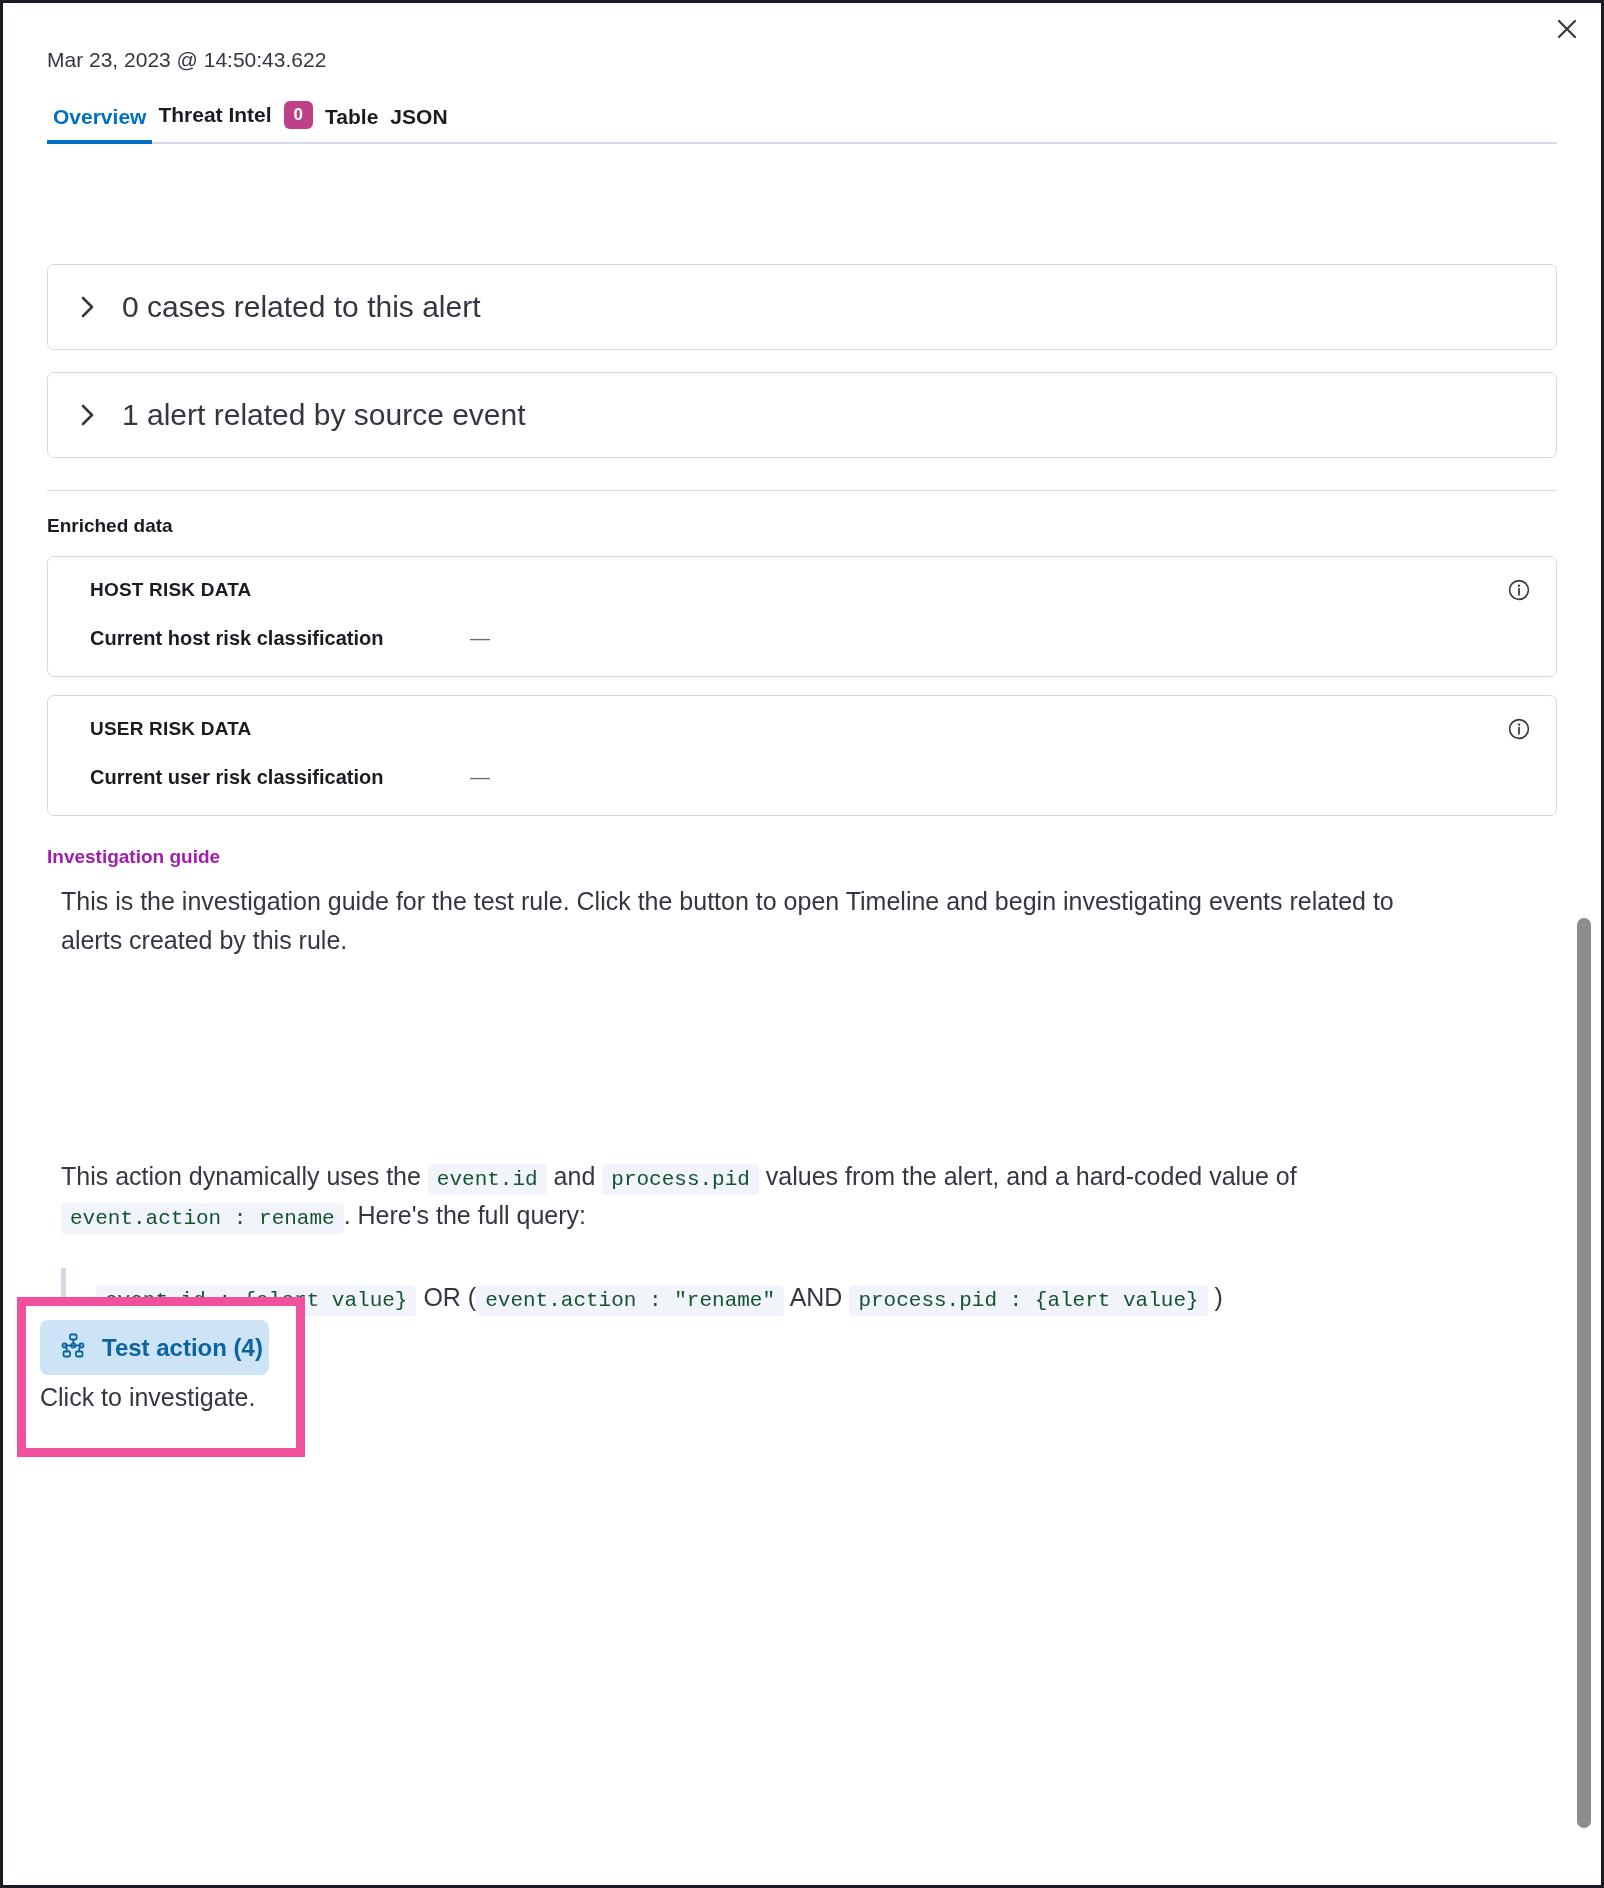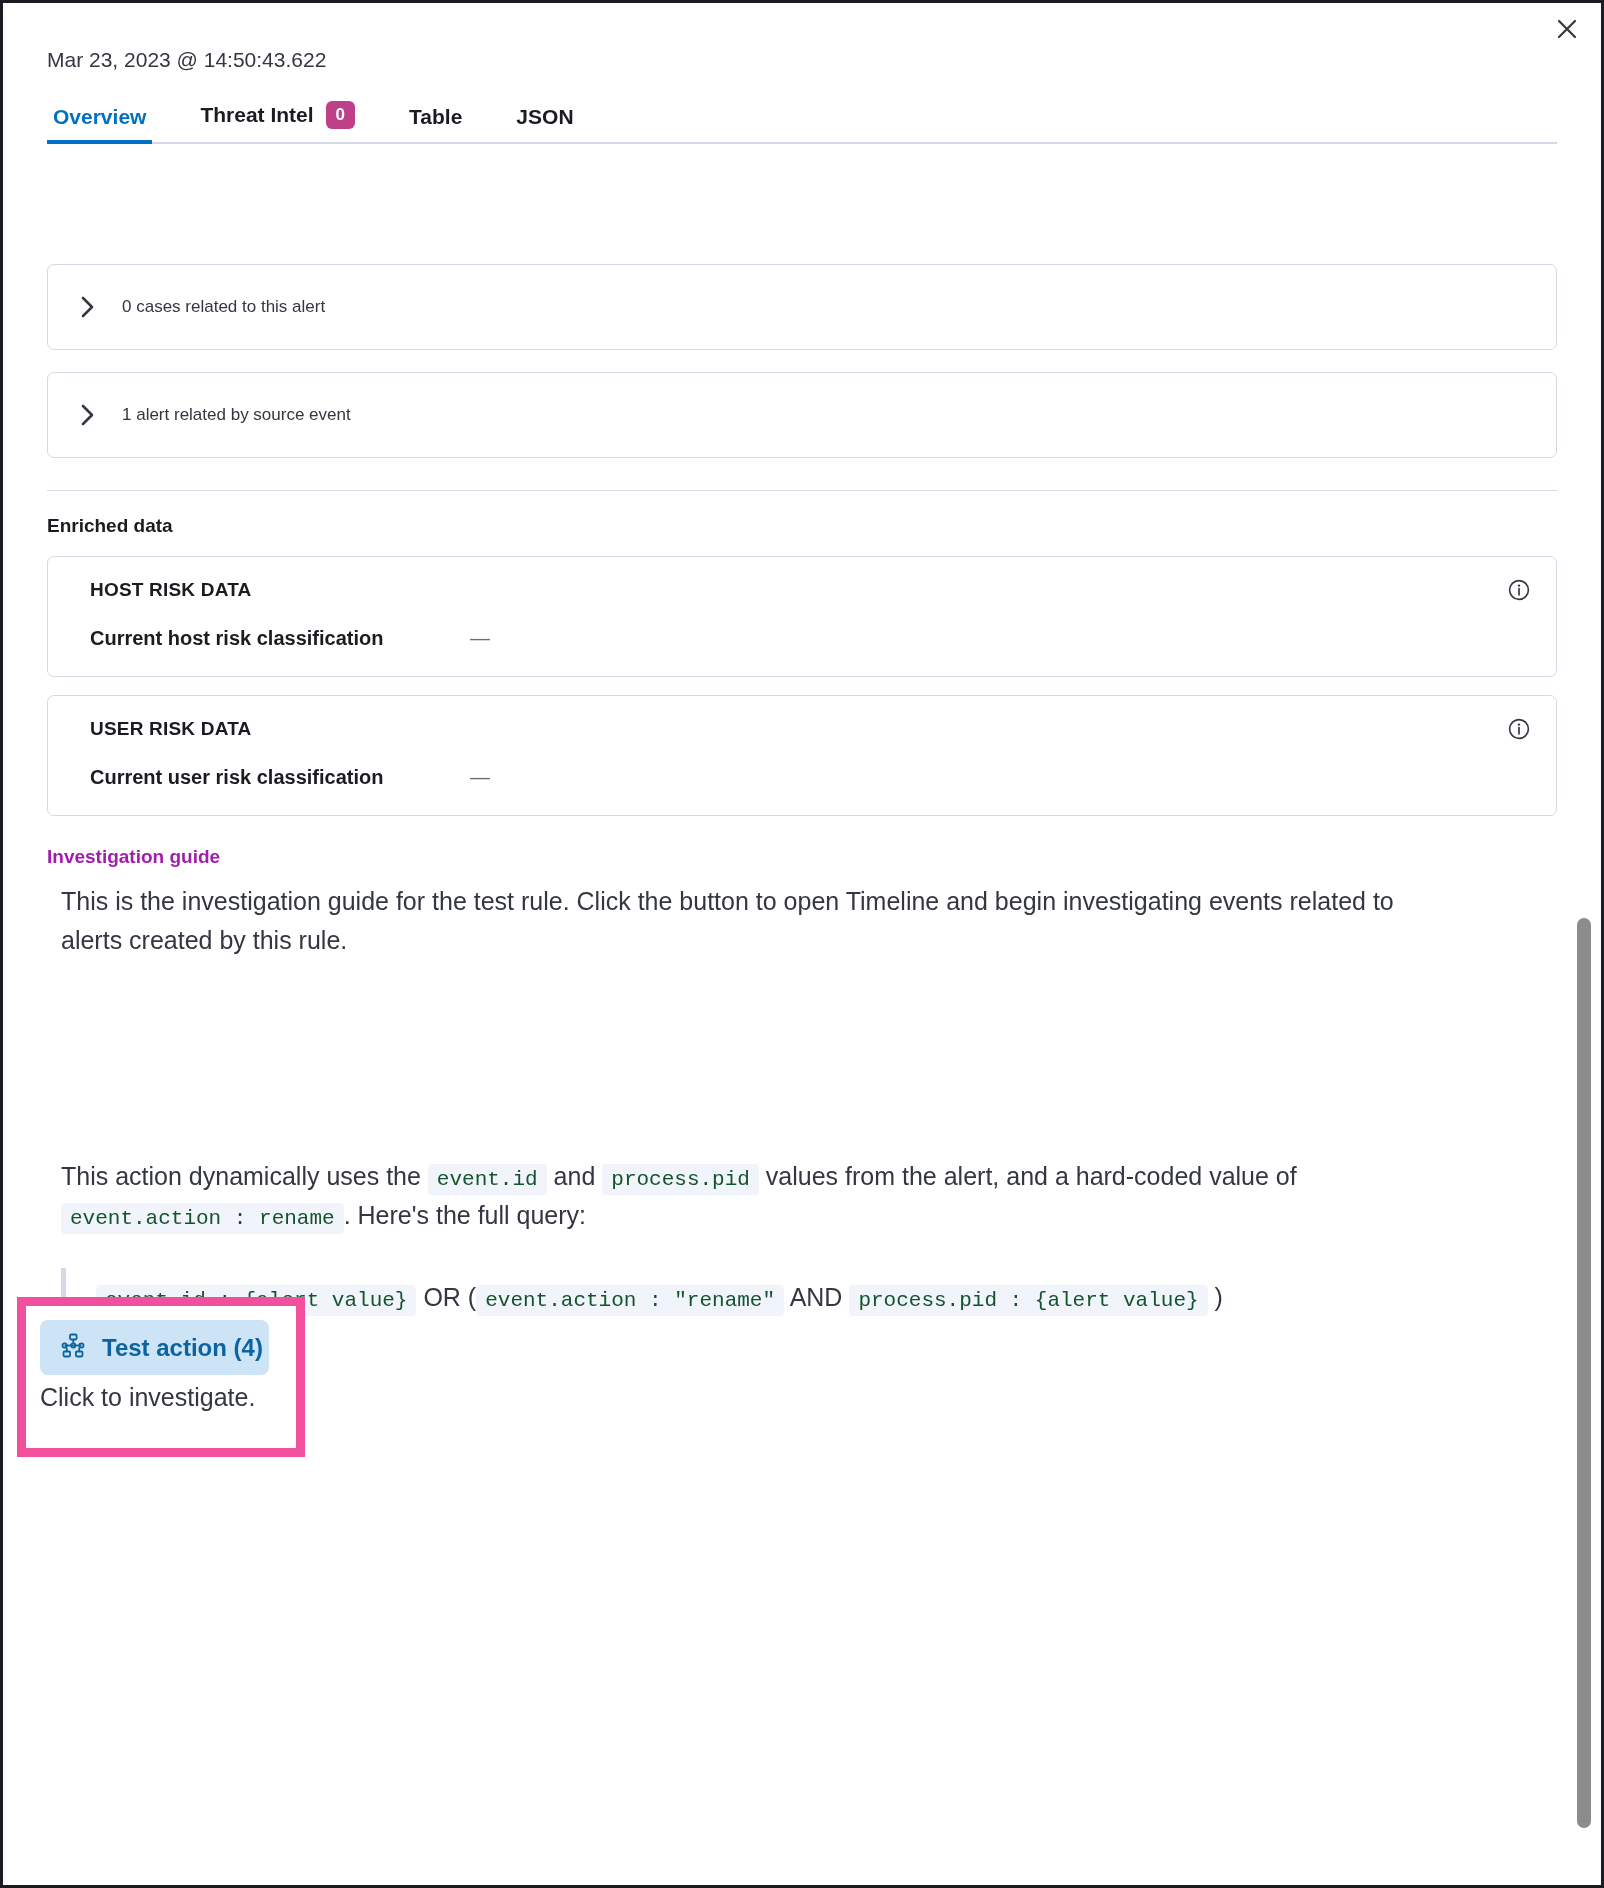--- a/index.html
+++ b/index.html
@@ -44,21 +44,20 @@
     font-size: 21px;
     color: #343741;
     margin-top: 13px;
     line-height: 1.3;
   }
 
   
   .tabs {
     display: flex;
     align-items: flex-end;
-    gap: 42px;
     margin: 27px 44px 0 44px;
     border-bottom: 2px solid #d3dae6;
     padding-bottom: 0;
   }
   .tab {
     display: flex;
     align-items: center;
     gap: 12px;
     font-size: 21px;
     font-weight: bold;
@@ -111,21 +110,21 @@
     background: #ffffff;
     height: 86px;
     display: flex;
     align-items: center;
     padding: 0 30px;
     margin-bottom: 22px;
     cursor: pointer;
   }
   .accordion .chev { margin-right: 24px; display: flex; }
   .accordion-text {
-    font-size: 17px;
+    font-size: 30px;
     color: #343741;
   }
 
   hr.divider {
     border: none;
     border-top: 1px solid #d3dae6;
     margin: 32px 0 0 0;
   }
 
   

